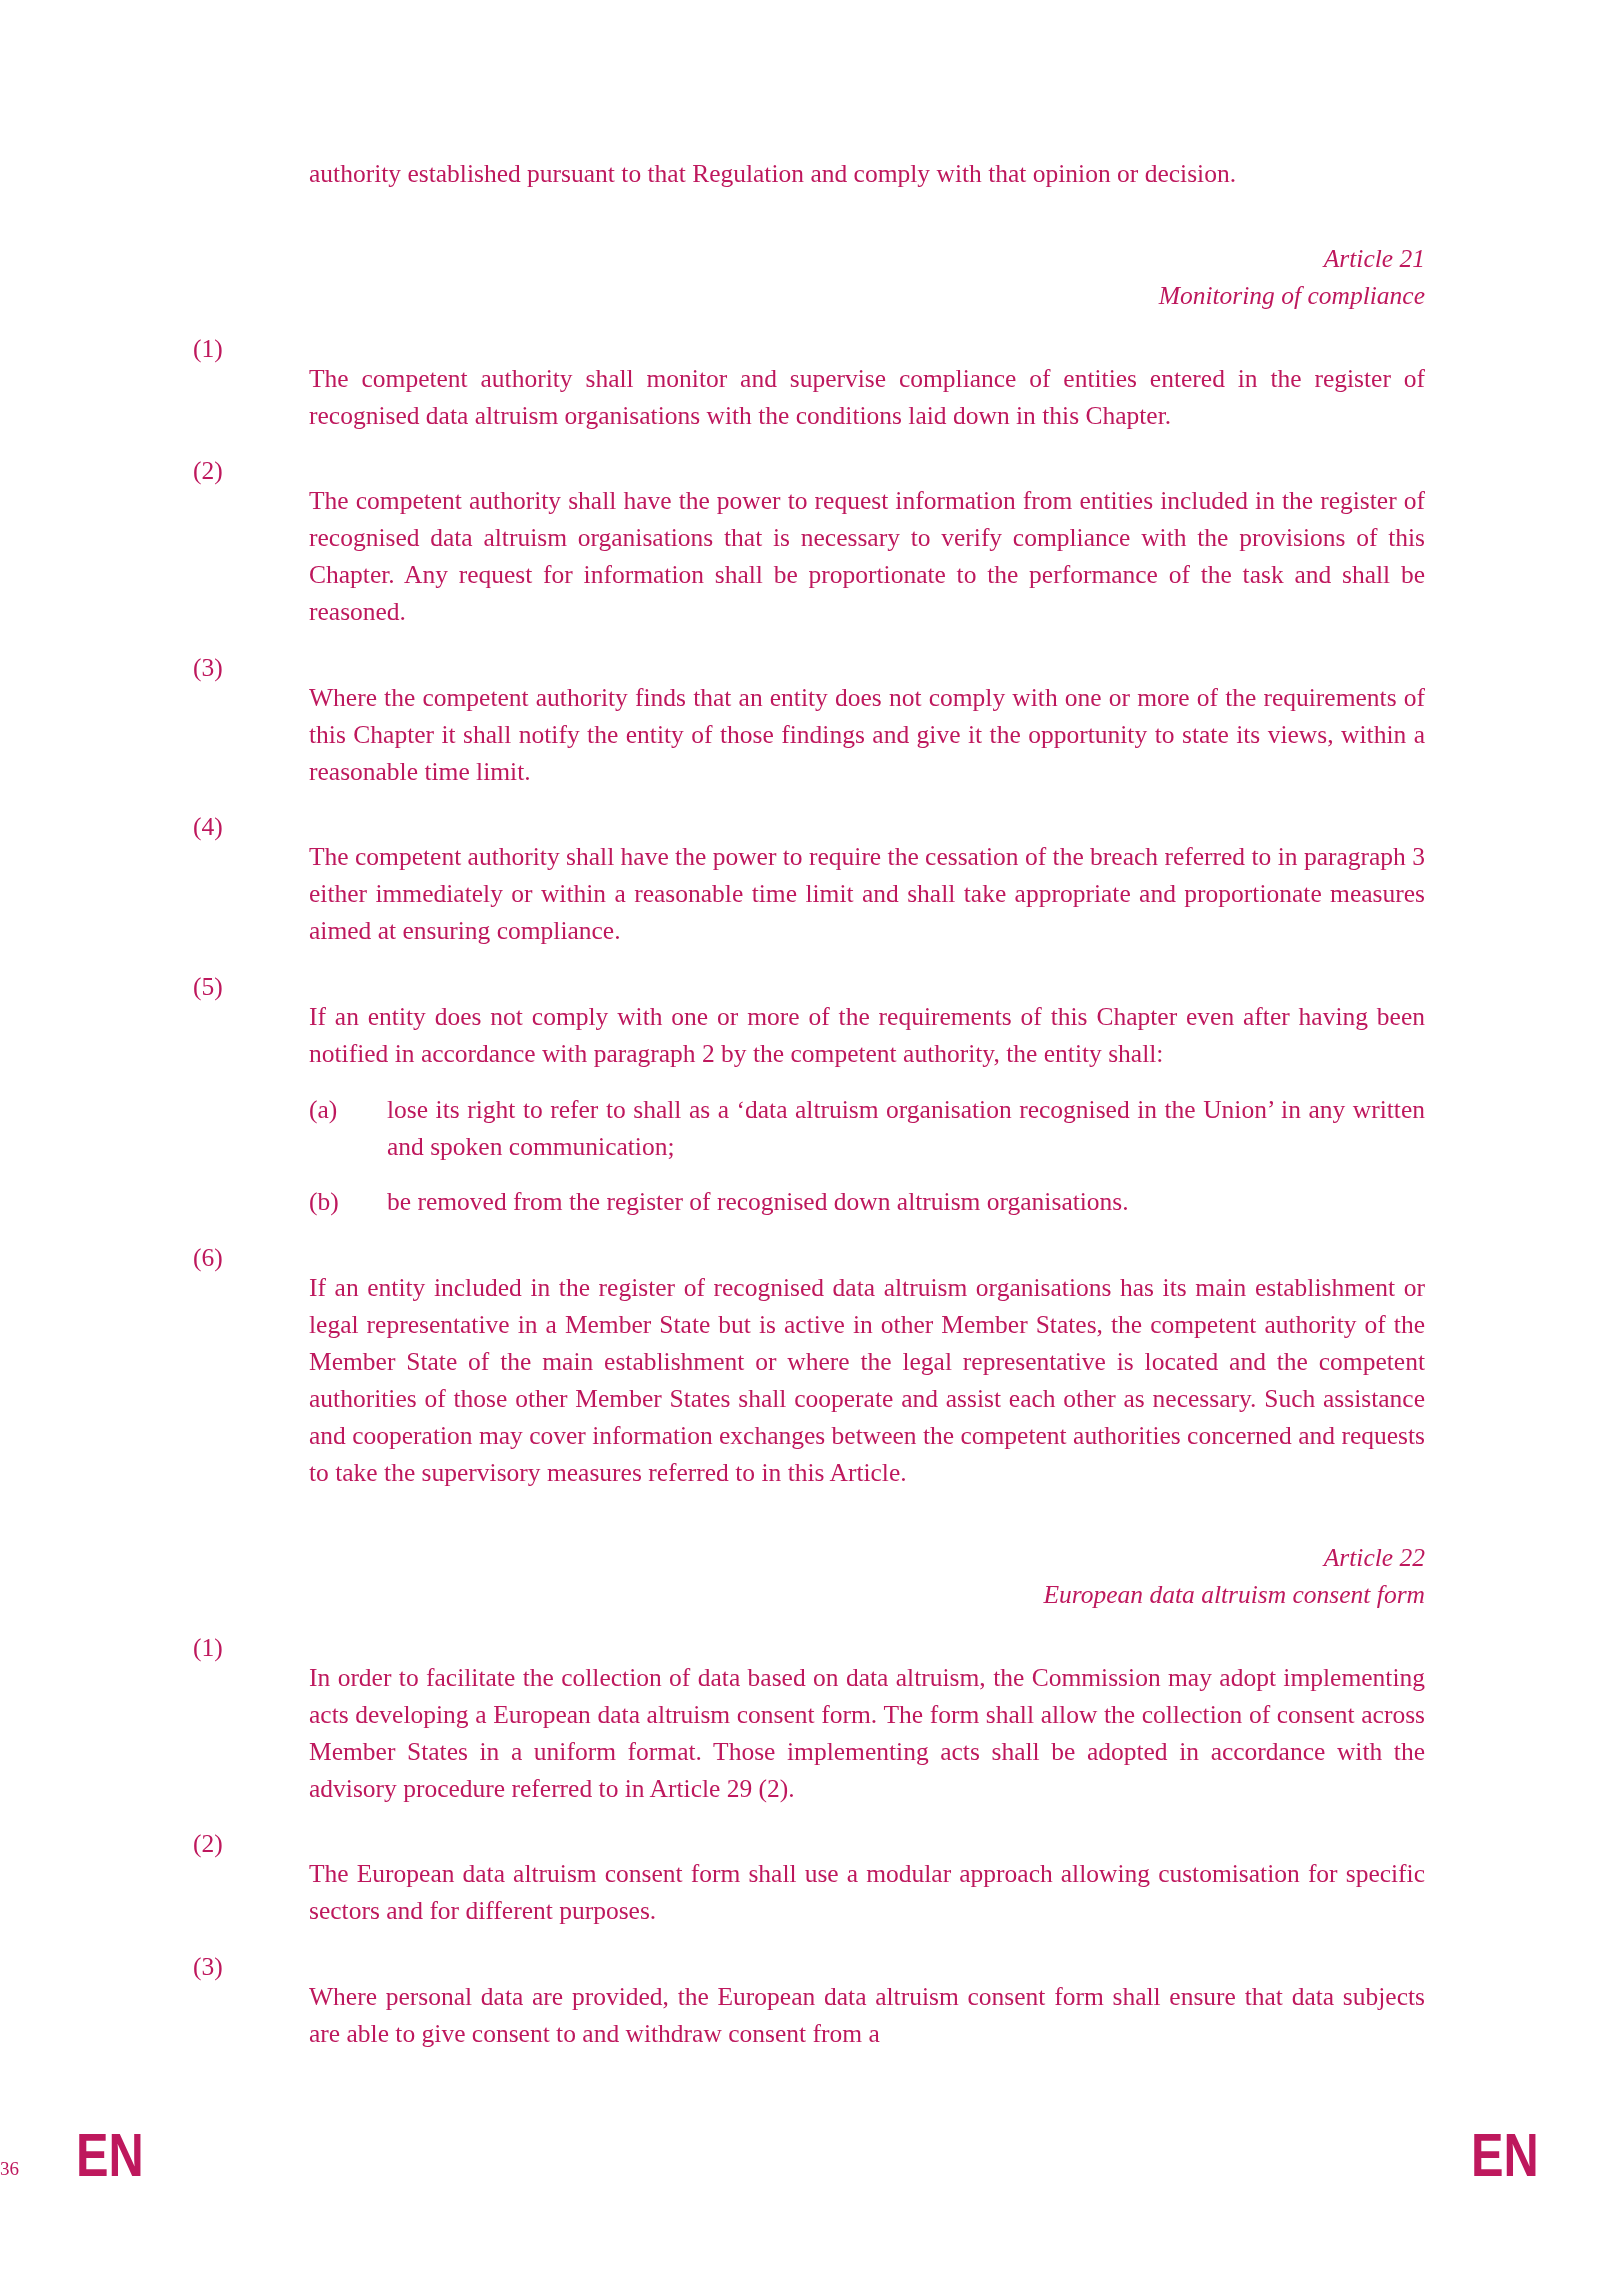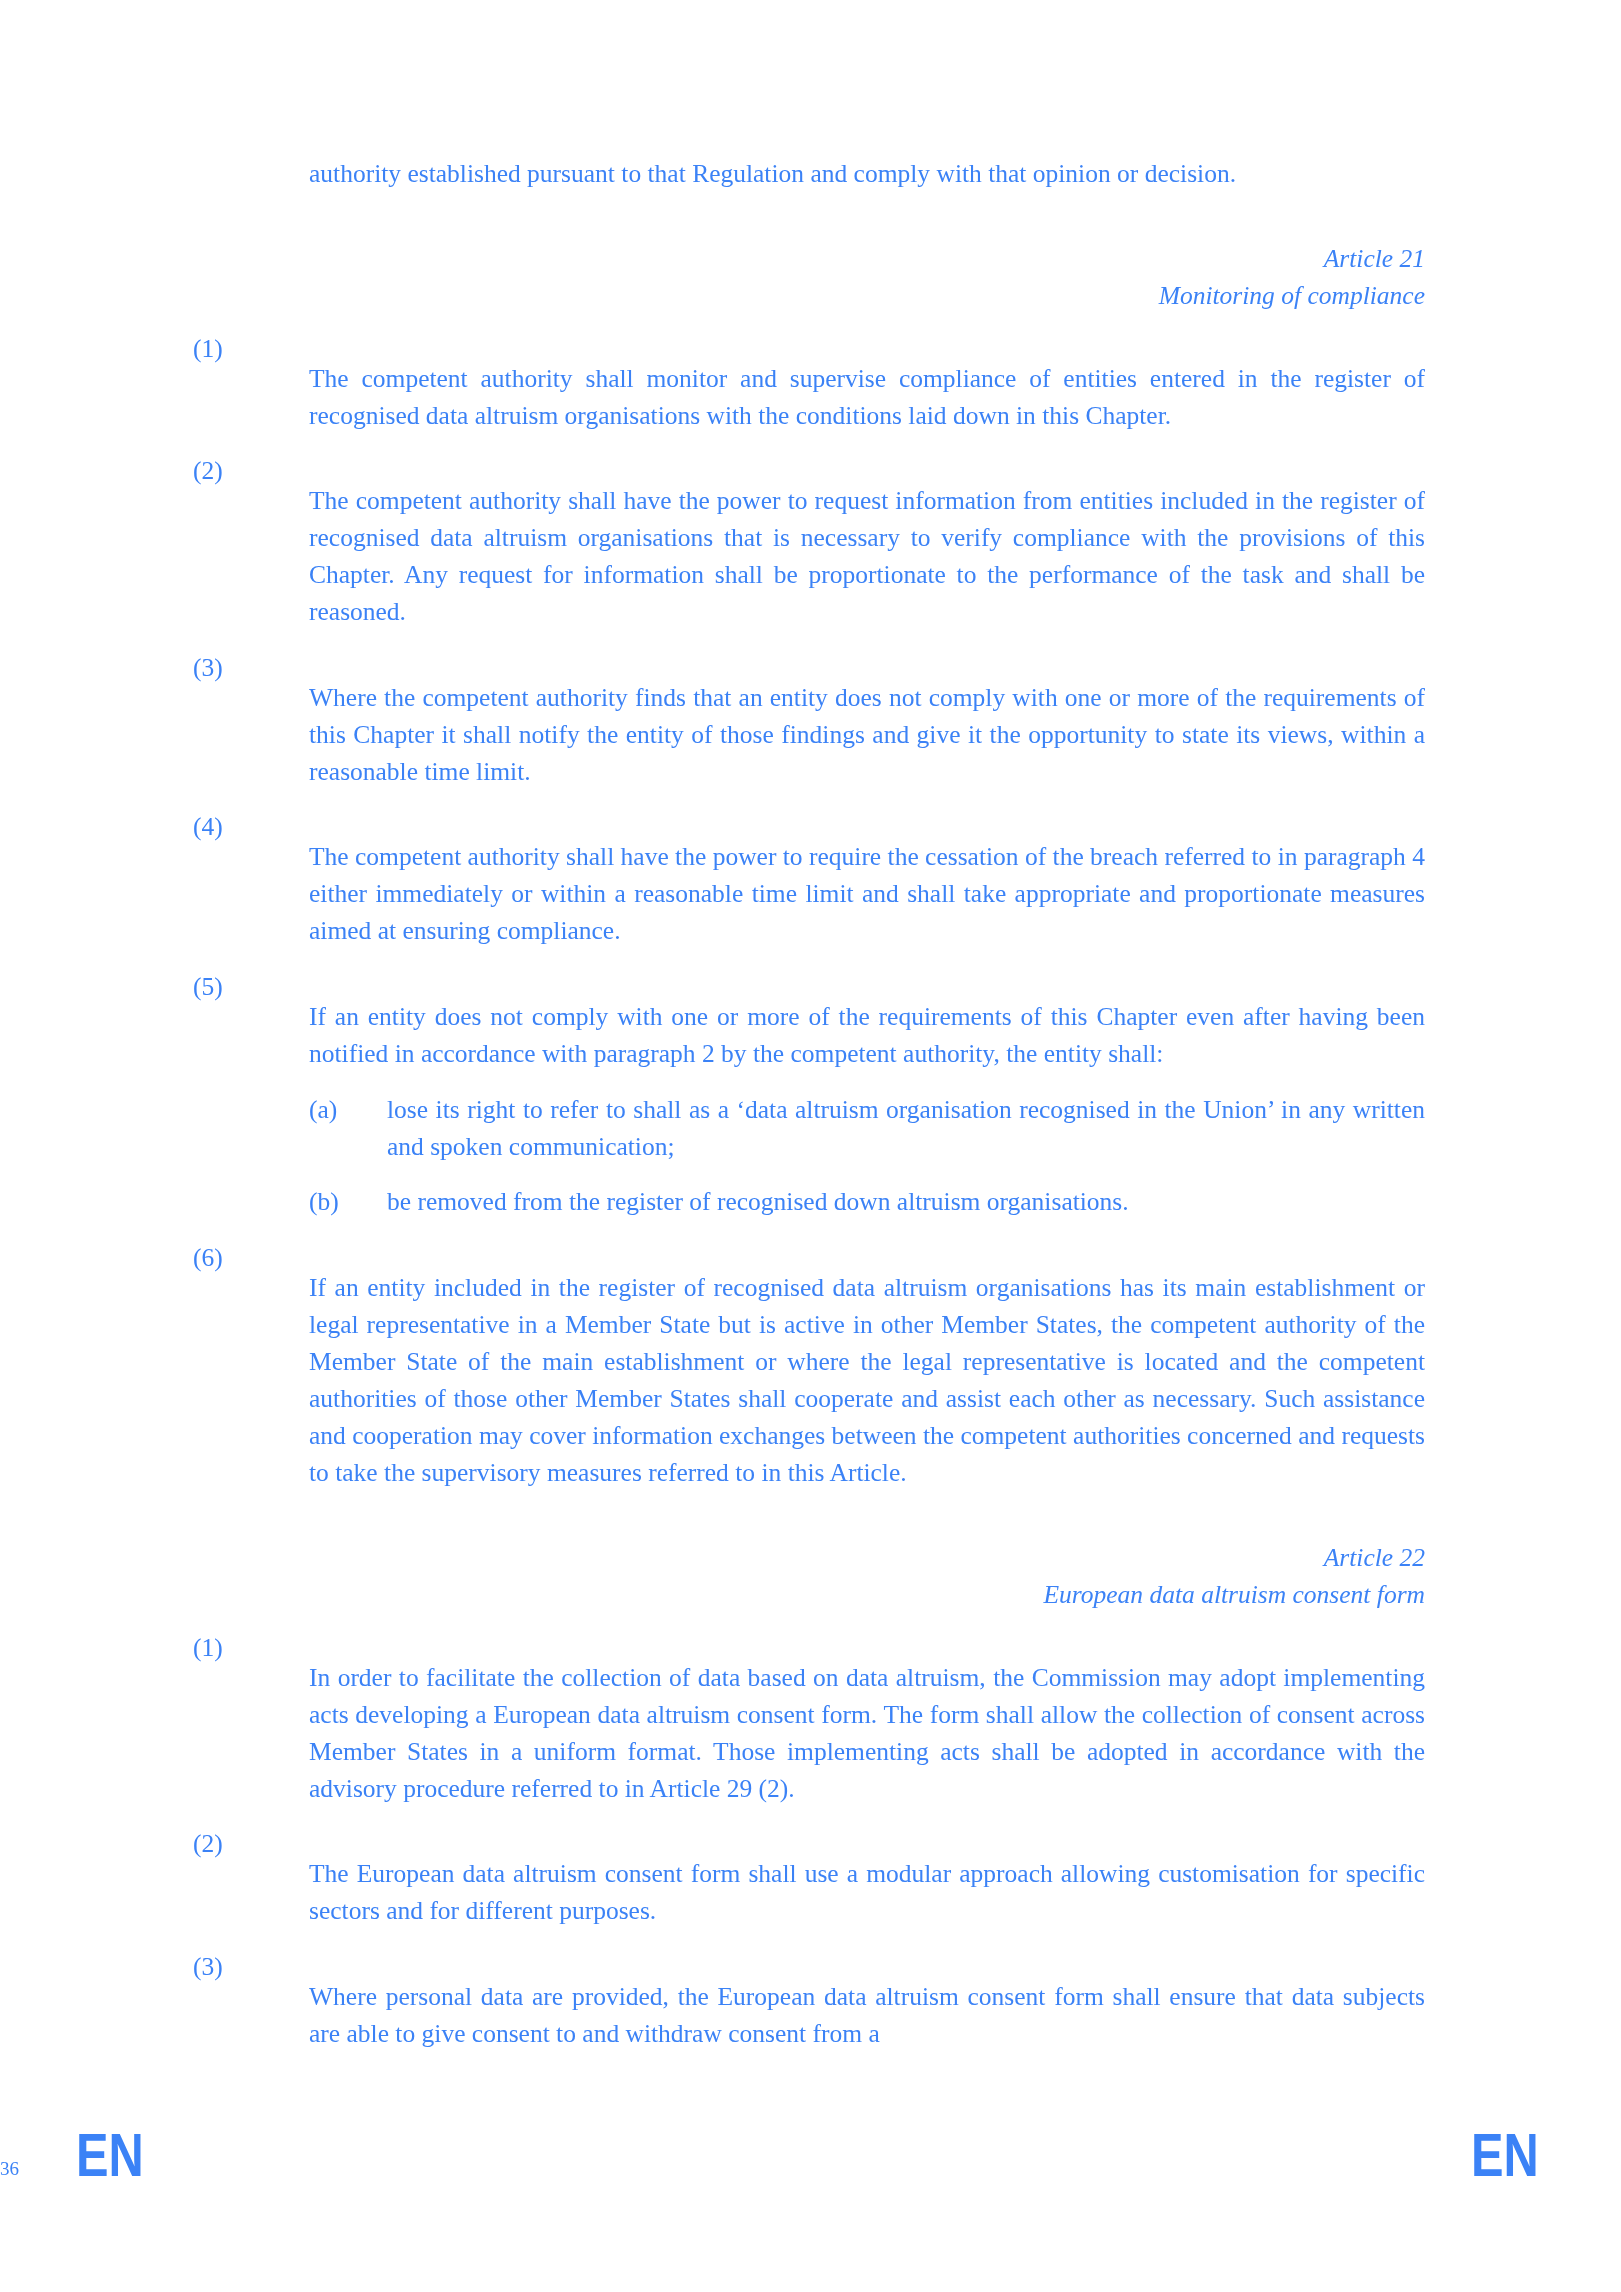--- a/index.html
+++ b/index.html
@@ -1,21 +1,21 @@
 <!DOCTYPE html>
 <html><head>
 <meta charset="utf-8">
 <style>
   html, body { margin: 0; padding: 0; background: #ffffff; }
   .page {
     position: relative;
     width: 1621px;
     height: 2293px;
     background: #ffffff;
-    color: #3b82f6;
+    color: #be185d;
     font-family: "Liberation Serif", serif;
     overflow: hidden;
   }
   .content {
     position: absolute;
     left: 193px;
     top: 155px;
     width: 1232px;
     font-size: 25.5px;
     line-height: 37px;
@@ -87,21 +87,21 @@
       <div class="ptext">The competent authority shall have the power to request information from entities included in the register of recognised data altruism organisations that is necessary to verify compliance with the provisions of this Chapter. Any request for information shall be proportionate to the performance of the task and shall be reasoned.</div>
     </div>
 
     <div class="para">
       <span class="pnum">(3)</span>
       <div class="ptext">Where the competent authority finds that an entity does not comply with one or more of the requirements of this Chapter it shall notify the entity of those findings and give it the opportunity to state its views, within a reasonable time limit.</div>
     </div>
 
     <div class="para">
       <span class="pnum">(4)</span>
-      <div class="ptext">The competent authority shall have the power to require the cessation of the breach referred to in paragraph 4 either immediately or within a reasonable time limit and shall take appropriate and proportionate measures aimed at ensuring compliance.</div>
+      <div class="ptext">The competent authority shall have the power to require the cessation of the breach referred to in paragraph 3 either immediately or within a reasonable time limit and shall take appropriate and proportionate measures aimed at ensuring compliance.</div>
     </div>
 
     <div class="para">
       <span class="pnum">(5)</span>
       <div class="ptext">If an entity does not comply with one or more of the requirements of this Chapter even after having been notified in accordance with paragraph 2 by the competent authority, the entity shall:</div>
     </div>
 
     <div class="subpara">
       <span class="snum">(a)</span>
       <div class="stext">lose its right to refer to shall as a ‘data altruism organisation recognised in the Union’ in any written and spoken communication;</div>

